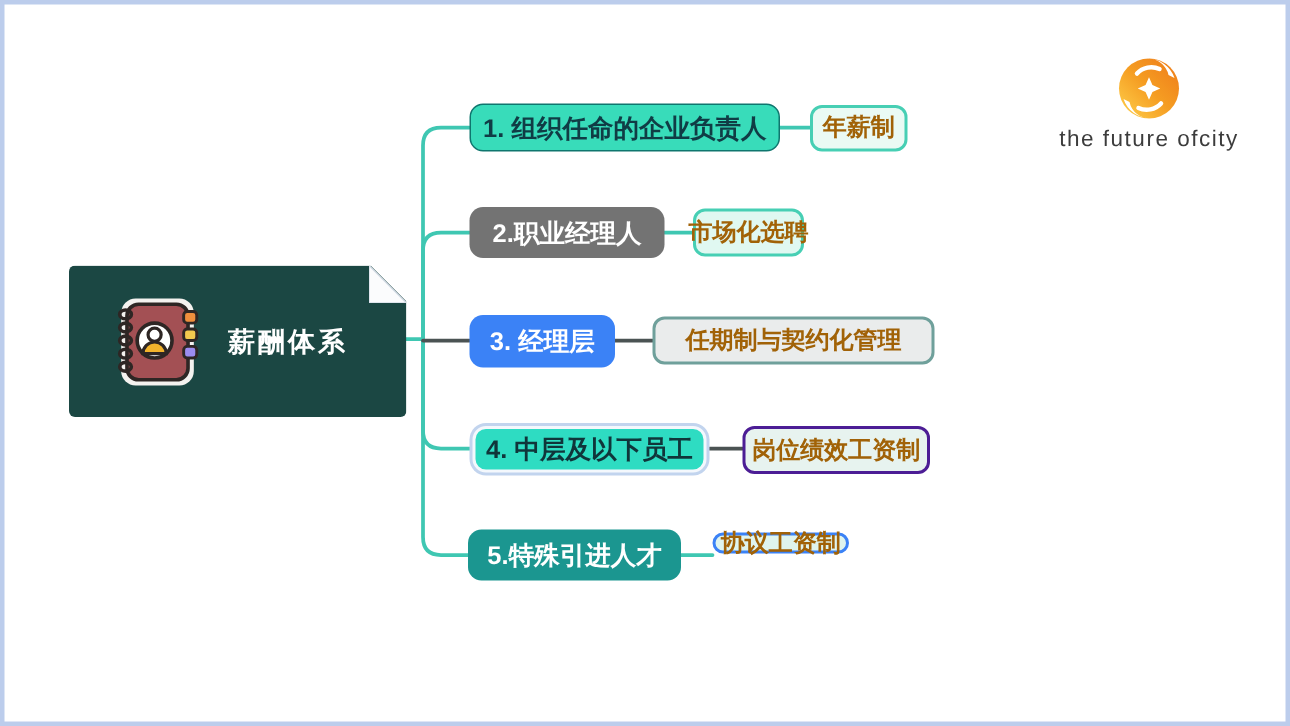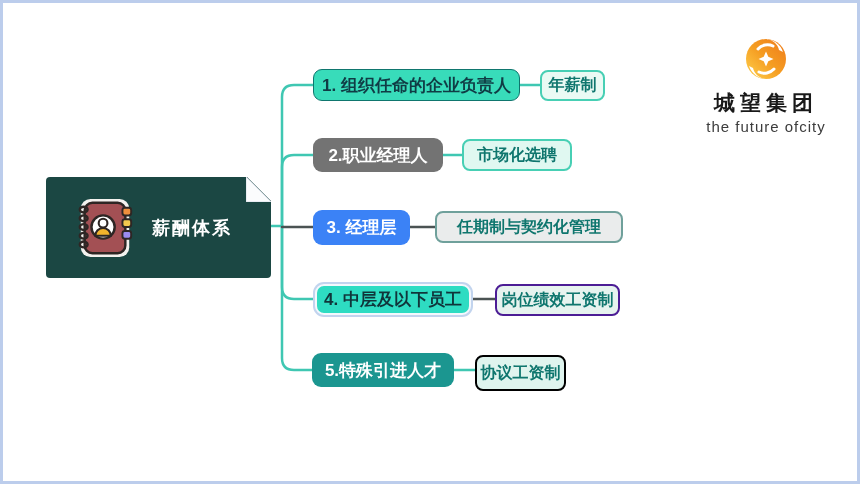--- a/index.html
+++ b/index.html
@@ -23,33 +23,33 @@
   }
   
   .node{
     position:absolute;z-index:2;display:flex;align-items:center;justify-content:center;
     border-radius:9px;font-weight:bold;white-space:nowrap;box-sizing:border-box;
     font-size:17px;
   }
   .child{
     position:absolute;z-index:2;display:flex;align-items:center;justify-content:center;
     border-radius:8px;font-weight:bold;white-space:nowrap;box-sizing:border-box;
-    font-size:16px;color:#0f766e;
+    font-size:16px;color:#a16207;
   }
   .n1{left:310px;top:66px;width:207px;height:32px;background:#38dcba;border:1px solid #0f766e;color:#103c45;}
   .c1{left:537px;top:67px;width:65px;height:31px;background:#eafaf4;border:2px solid #47cfb4;}
   .n2{left:310px;top:135px;width:130px;height:34px;background:#737373;color:#ffffff;}
-  .c2{left:459px;top:136px;width:110px;height:32px;background:#e0f8f1;border:2px solid #47cfb4;}
+  .c2{left:459px;top:136px;width:74px;height:32px;background:#e0f8f1;border:2px solid #47cfb4;}
   .n3{left:310px;top:207px;width:97px;height:35px;background:#3b82f6;color:#ffffff;}
   .c3{left:432px;top:208px;width:188px;height:32px;background:#eaecec;border:2px solid #6fa09b;}
   .n4{left:312px;top:281px;width:156px;height:31px;background:#2edcc2;color:#10353a;
       border:2px solid #f4f8fd;box-shadow:0 0 0 2px #c2d4ee;}
   .c4{left:492px;top:281px;width:125px;height:32px;background:#e7f3ef;border:2px solid #4c1d95;}
   .n5{left:309px;top:350px;width:142px;height:34px;background:#1b9690;color:#ffffff;}
-  .c5{left:472px;top:352px;width:91px;height:36px;background:#dff4ee;border:2px solid #000000;}
+  .c5{left:472px;top:352px;width:91px;height:14px;background:#dff4ee;border:2px solid #3b82f6;}
   
   .logo{position:absolute;left:700px;top:32px;width:126px;z-index:2;text-align:center;}
   .logo-icon{display:block;margin:0 auto;}
   .logo-name{
     font-size:21px;font-weight:bold;color:#191919;letter-spacing:5px;
     margin-top:6px;white-space:nowrap;
   }
   .logo-tagline{font-size:15px;color:#3c3c3c;letter-spacing:1px;margin-top:1px;}
 </style>
 </head>
@@ -143,17 +143,16 @@
           <stop offset="1" stop-color="#ee7a1a"></stop>
         </linearGradient>
       </defs>
       <circle cx="24" cy="24" r="20" fill="url(#og)"></circle>
       <path d="M7,31 A19,19 0 0 0 25,44 A14,14 0 0 1 11,33 Z" fill="#ffffff"></path>
       <path d="M41,17 A19,19 0 0 0 23,4 A14,14 0 0 1 37,15 Z" fill="#ffffff"></path>
       <path d="M16,14 A13,13 0 0 1 31,11" fill="none" stroke="#ffffff" stroke-width="3" stroke-linecap="round"></path>
       <path d="M32,34 A13,13 0 0 1 17,37" fill="none" stroke="#ffffff" stroke-width="3" stroke-linecap="round"></path>
       <path d="M24,16.5 L26.3,21.7 L31.5,24 L26.3,26.3 L24,31.5 L21.7,26.3 L16.5,24 L21.7,21.7 Z" fill="#ffffff"></path>
     </svg>
-    <div class="logo-name">城望集团</div>
     <div class="logo-tagline">the future ofcity</div>
   </div>
 
 </div>
 
 </body></html>

